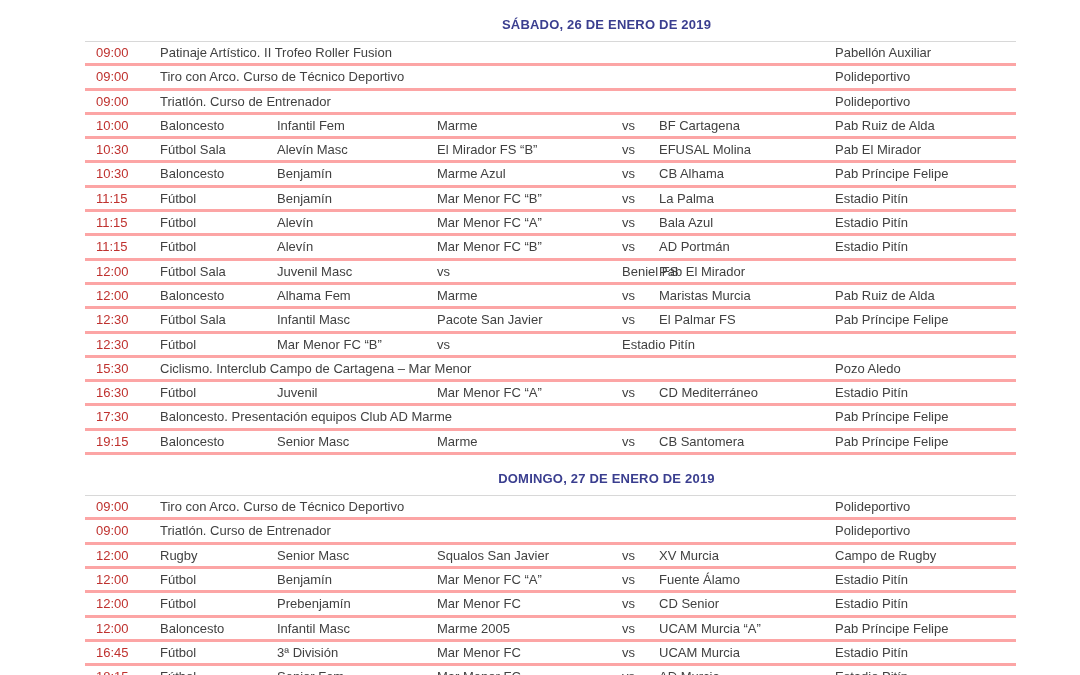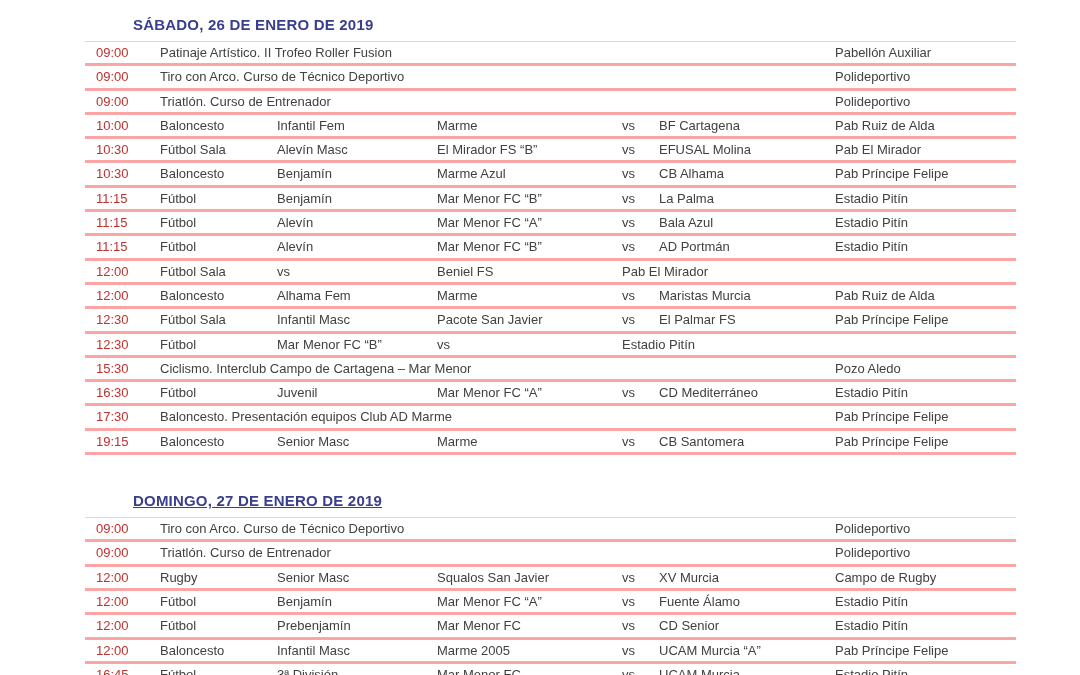--- a/index.html
+++ b/index.html
@@ -8,28 +8,29 @@
     background:#ffffff;
     overflow:hidden;
     position:relative;
     font-family:"Liberation Sans", sans-serif;
     -webkit-font-smoothing:antialiased;
   }
   .sheet{position:absolute;inset:0;background:#fff;}
   .day-header{
     margin:0;
     margin-left:133px;
-    font-size:15px;
+    font-size:13px;
     font-weight:bold;
     line-height:24px;
     color:#3a3e8f;
     letter-spacing:.2px;
+    text-align:center;
   }
   .day-header.first{margin-top:13px;margin-bottom:4px;}
-  .day-header.second{margin-top:34px;margin-bottom:4px;text-decoration:underline;}
+  .day-header.second{margin-top:12px;margin-bottom:4px;}
   .rows{
     margin-left:85px;
     width:931px;
     border-top:1px solid #d8d8d8;
   }
   .row{
     box-sizing:border-box;
     height:24.3px;
     border-bottom:3px solid #fca5a5;
     display:grid;
@@ -117,20 +118,21 @@
           <span class="cell">Fútbol</span>
           <span class="cell">Alevín</span>
           <span class="cell">Mar Menor FC “B”</span>
           <span class="cell vs">vs</span>
           <span class="cell">AD Portmán</span>
           <span class="cell">Estadio Pitín</span>
         </div>
         <div class="row">
           <span class="cell time">12:00</span>
           <span class="cell">Fútbol Sala</span>
+          <span class="cell">Juvenil Masc</span>
           <span class="cell vs">vs</span>
           <span class="cell">Beniel FS</span>
           <span class="cell">Pab El Mirador</span>
         </div>
         <div class="row">
           <span class="cell time">12:00</span>
           <span class="cell">Baloncesto</span>
           <span class="cell">Alhama Fem</span>
           <span class="cell">Marme</span>
           <span class="cell vs">vs</span>

